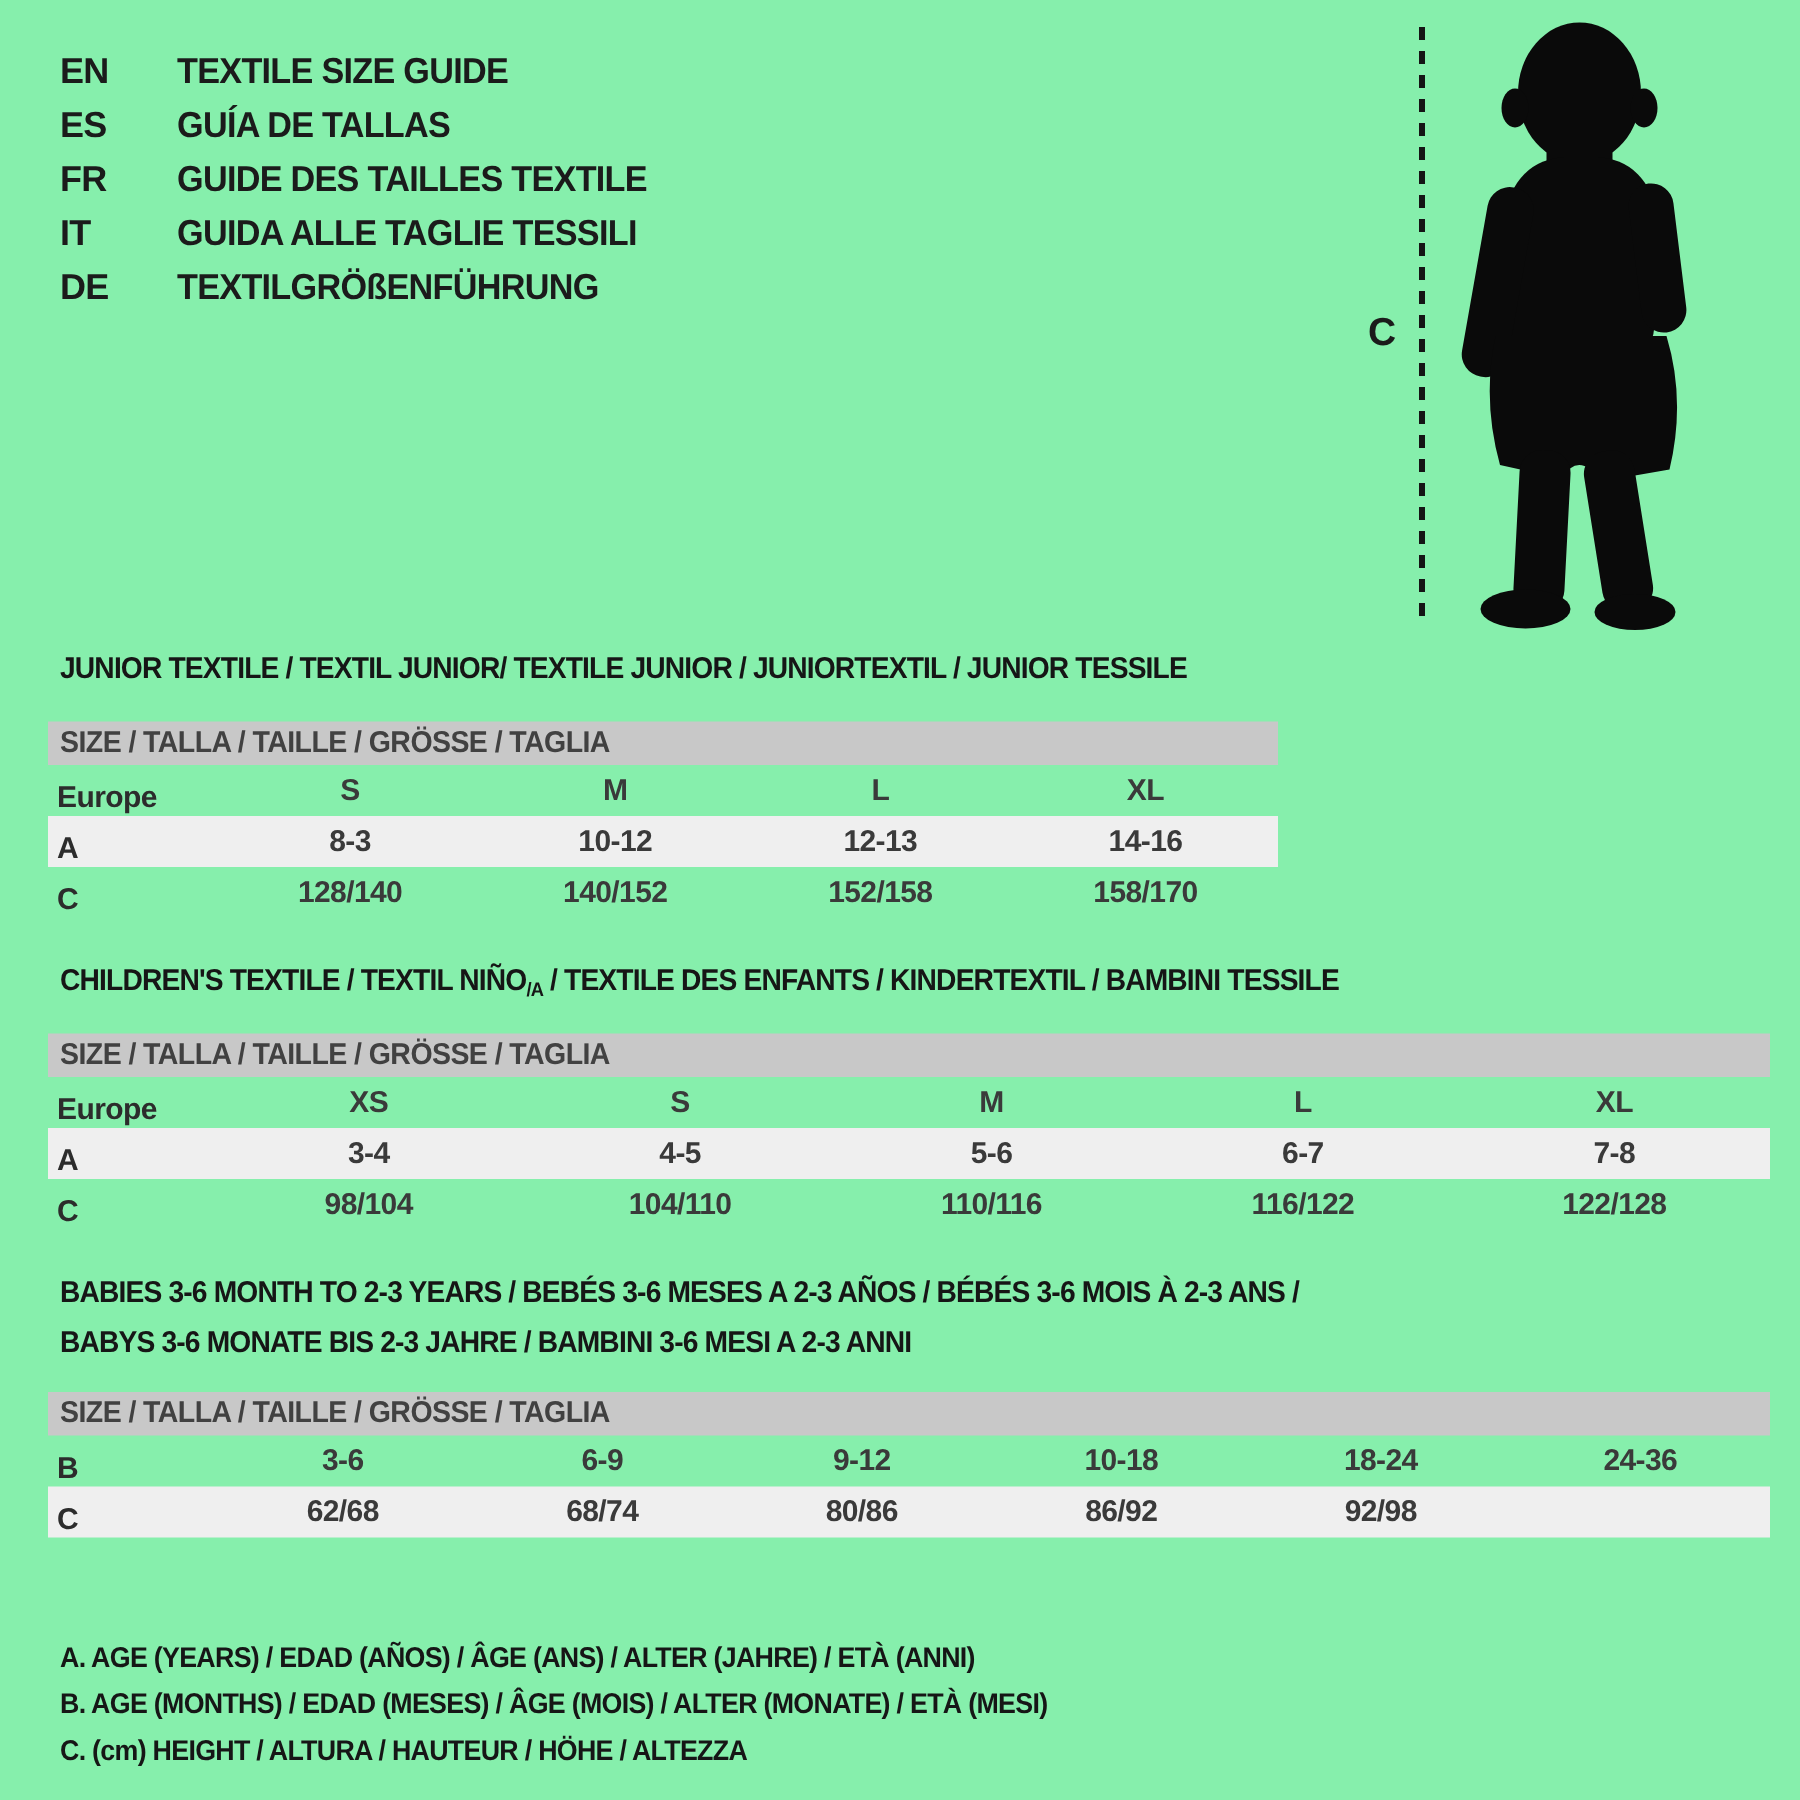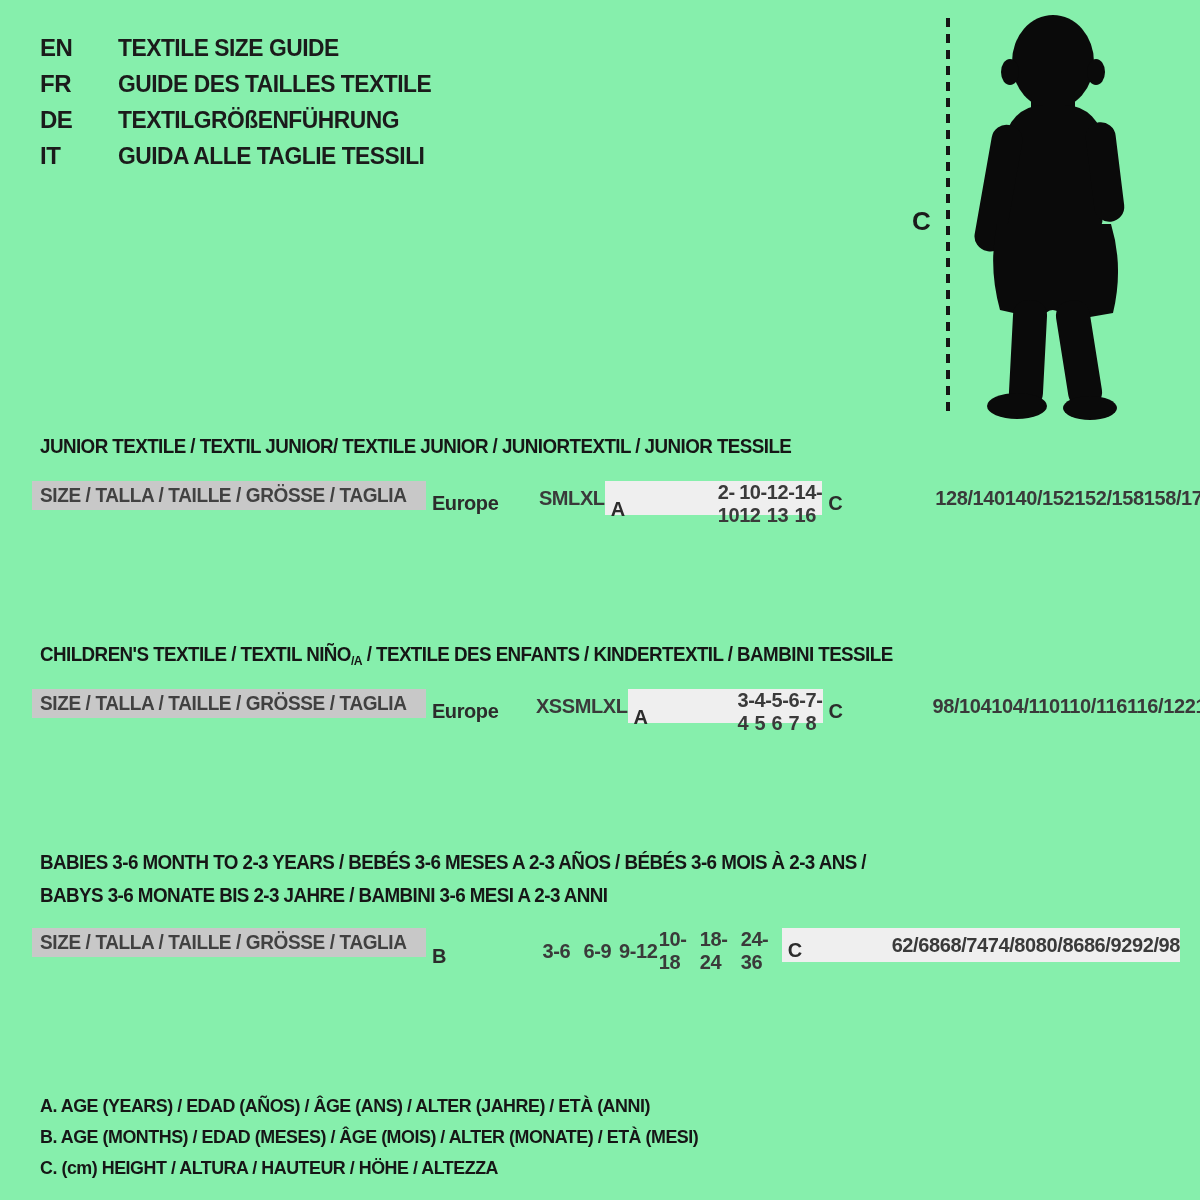--- a/index.html
+++ b/index.html
@@ -23,21 +23,21 @@
   }
   .measure-label{position:absolute;left:912px;top:206px;font-size:26px;font-weight:700;}
   .baby-svg{position:absolute;left:958px;top:12px;}
   
   .sec-heading{
     position:absolute;left:40px;font-size:20px;font-weight:700;letter-spacing:-0.6px;
     white-space:nowrap;transform:scaleX(0.94);transform-origin:0 50%;color:#161616;
   }
   .sub{font-size:13px;position:relative;top:4px;font-weight:700;}
   
-  .tbl{position:absolute;display:flex;}
+  .tbl{position:absolute;display:flex;flex-direction:column;text-align:center;}
   .size-bar{
     height:29px;background:#c8c8c8;display:flex;align-items:center;
     padding-left:8px;font-size:20px;font-weight:700;color:#414141;
     letter-spacing:-0.4px;box-sizing:border-box;
   }
   .size-bar span{transform:scaleX(0.95);transform-origin:0 50%;white-space:nowrap;}
   .row{display:grid;height:34px;}
   .t1 .row{grid-template-columns:113px repeat(4,1fr);}
   .t2 .row{grid-template-columns:110px repeat(5,1fr);}
   .t3 .row{grid-template-columns:110px repeat(6,1fr);}
@@ -58,30 +58,34 @@
 <body>
 
 <div class="page">
 
   <div class="lang-list">
     <div class="lang-row">
       <span class="lang-code">EN</span>
       <span class="lang-title">TEXTILE SIZE GUIDE</span>
     </div>
     <div class="lang-row">
+      <span class="lang-code">ES</span>
+      <span class="lang-title">GUÍA DE TALLAS</span>
+    </div>
+    <div class="lang-row">
       <span class="lang-code">FR</span>
       <span class="lang-title">GUIDE DES TAILLES TEXTILE</span>
     </div>
     <div class="lang-row">
+      <span class="lang-code">IT</span>
+      <span class="lang-title">GUIDA ALLE TAGLIE TESSILI</span>
+    </div>
+    <div class="lang-row">
       <span class="lang-code">DE</span>
       <span class="lang-title">TEXTILGRÖßENFÜHRUNG</span>
-    </div>
-    <div class="lang-row">
-      <span class="lang-code">IT</span>
-      <span class="lang-title">GUIDA ALLE TAGLIE TESSILI</span>
     </div>
   </div>
 
   <div class="measure-line"></div>
   <div class="measure-label">C</div>
   <svg class="baby-svg" width="186" height="410" viewBox="0 0 180 410" fill="#0a0a0a" xmlns="http://www.w3.org/2000/svg">
     <ellipse cx="92" cy="50" rx="41" ry="47"></ellipse>
     <ellipse cx="49" cy="60" rx="9" ry="13"></ellipse>
     <ellipse cx="135" cy="60" rx="9" ry="13"></ellipse>
     <rect x="70" y="78" width="44" height="34"></rect>
@@ -102,21 +106,21 @@
     </div>
     <div class="row">
       <div class="cell lbl">Europe</div>
       <div class="cell">S</div>
       <div class="cell">M</div>
       <div class="cell">L</div>
       <div class="cell">XL</div>
     </div>
     <div class="row shaded">
       <div class="cell lbl">A</div>
-      <div class="cell">2-10</div>
+      <div class="cell">8-3</div>
       <div class="cell">10-12</div>
       <div class="cell">12-13</div>
       <div class="cell">14-16</div>
     </div>
     <div class="row">
       <div class="cell lbl">C</div>
       <div class="cell">128/140</div>
       <div class="cell">140/152</div>
       <div class="cell">152/158</div>
       <div class="cell">158/170</div>
@@ -168,21 +172,20 @@
       <div class="cell">6-9</div>
       <div class="cell">9-12</div>
       <div class="cell">10-18</div>
       <div class="cell">18-24</div>
       <div class="cell">24-36</div>
     </div>
     <div class="row shaded">
       <div class="cell lbl">C</div>
       <div class="cell">62/68</div>
       <div class="cell">68/74</div>
-      <div class="cell">74/80</div>
       <div class="cell">80/86</div>
       <div class="cell">86/92</div>
       <div class="cell">92/98</div>
     </div>
   </div>
 
   <div class="legend">
     <div class="legend-line">A. AGE (YEARS) / EDAD (AÑOS) / ÂGE (ANS) / ALTER (JAHRE) / ETÀ (ANNI)</div>
     <div class="legend-line">B. AGE (MONTHS) / EDAD (MESES) / ÂGE (MOIS) / ALTER (MONATE) / ETÀ (MESI)</div>
     <div class="legend-line">C. (cm) HEIGHT / ALTURA / HAUTEUR / HÖHE / ALTEZZA</div>

